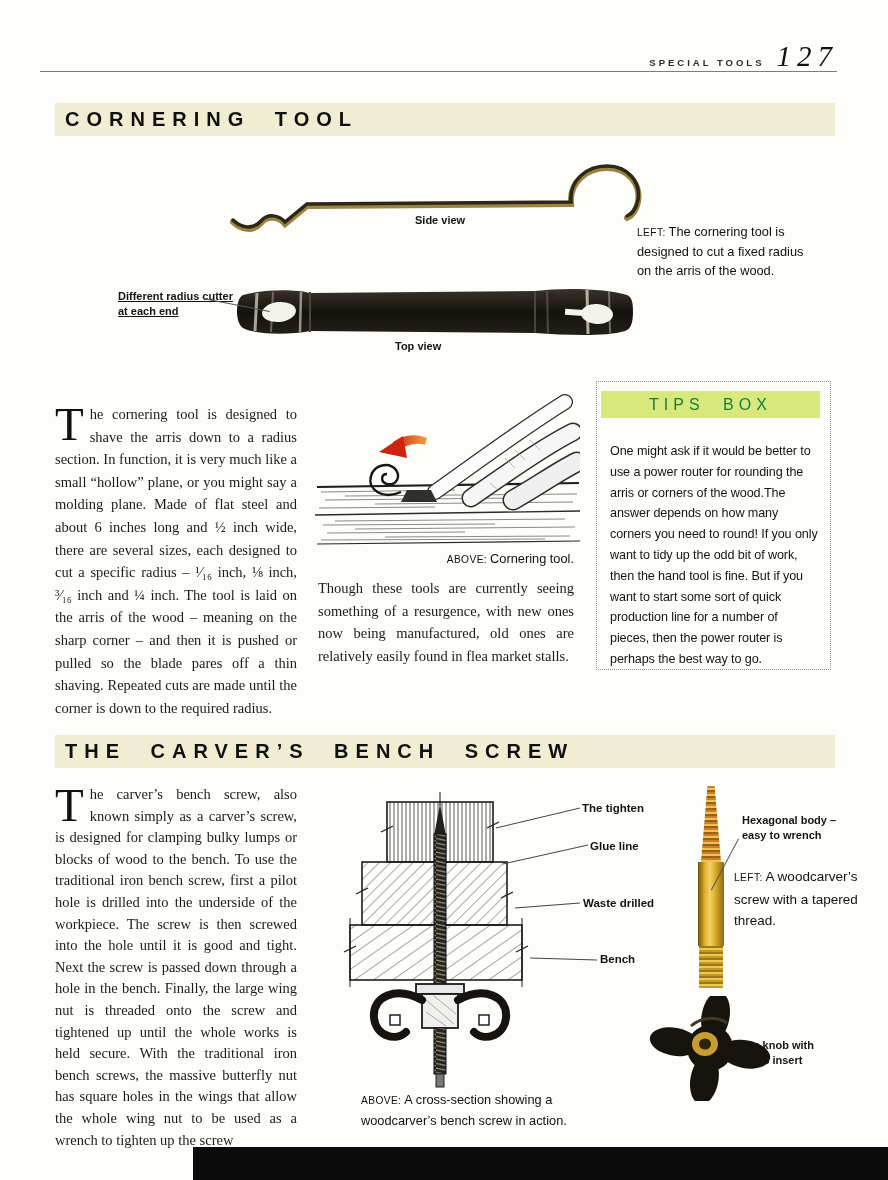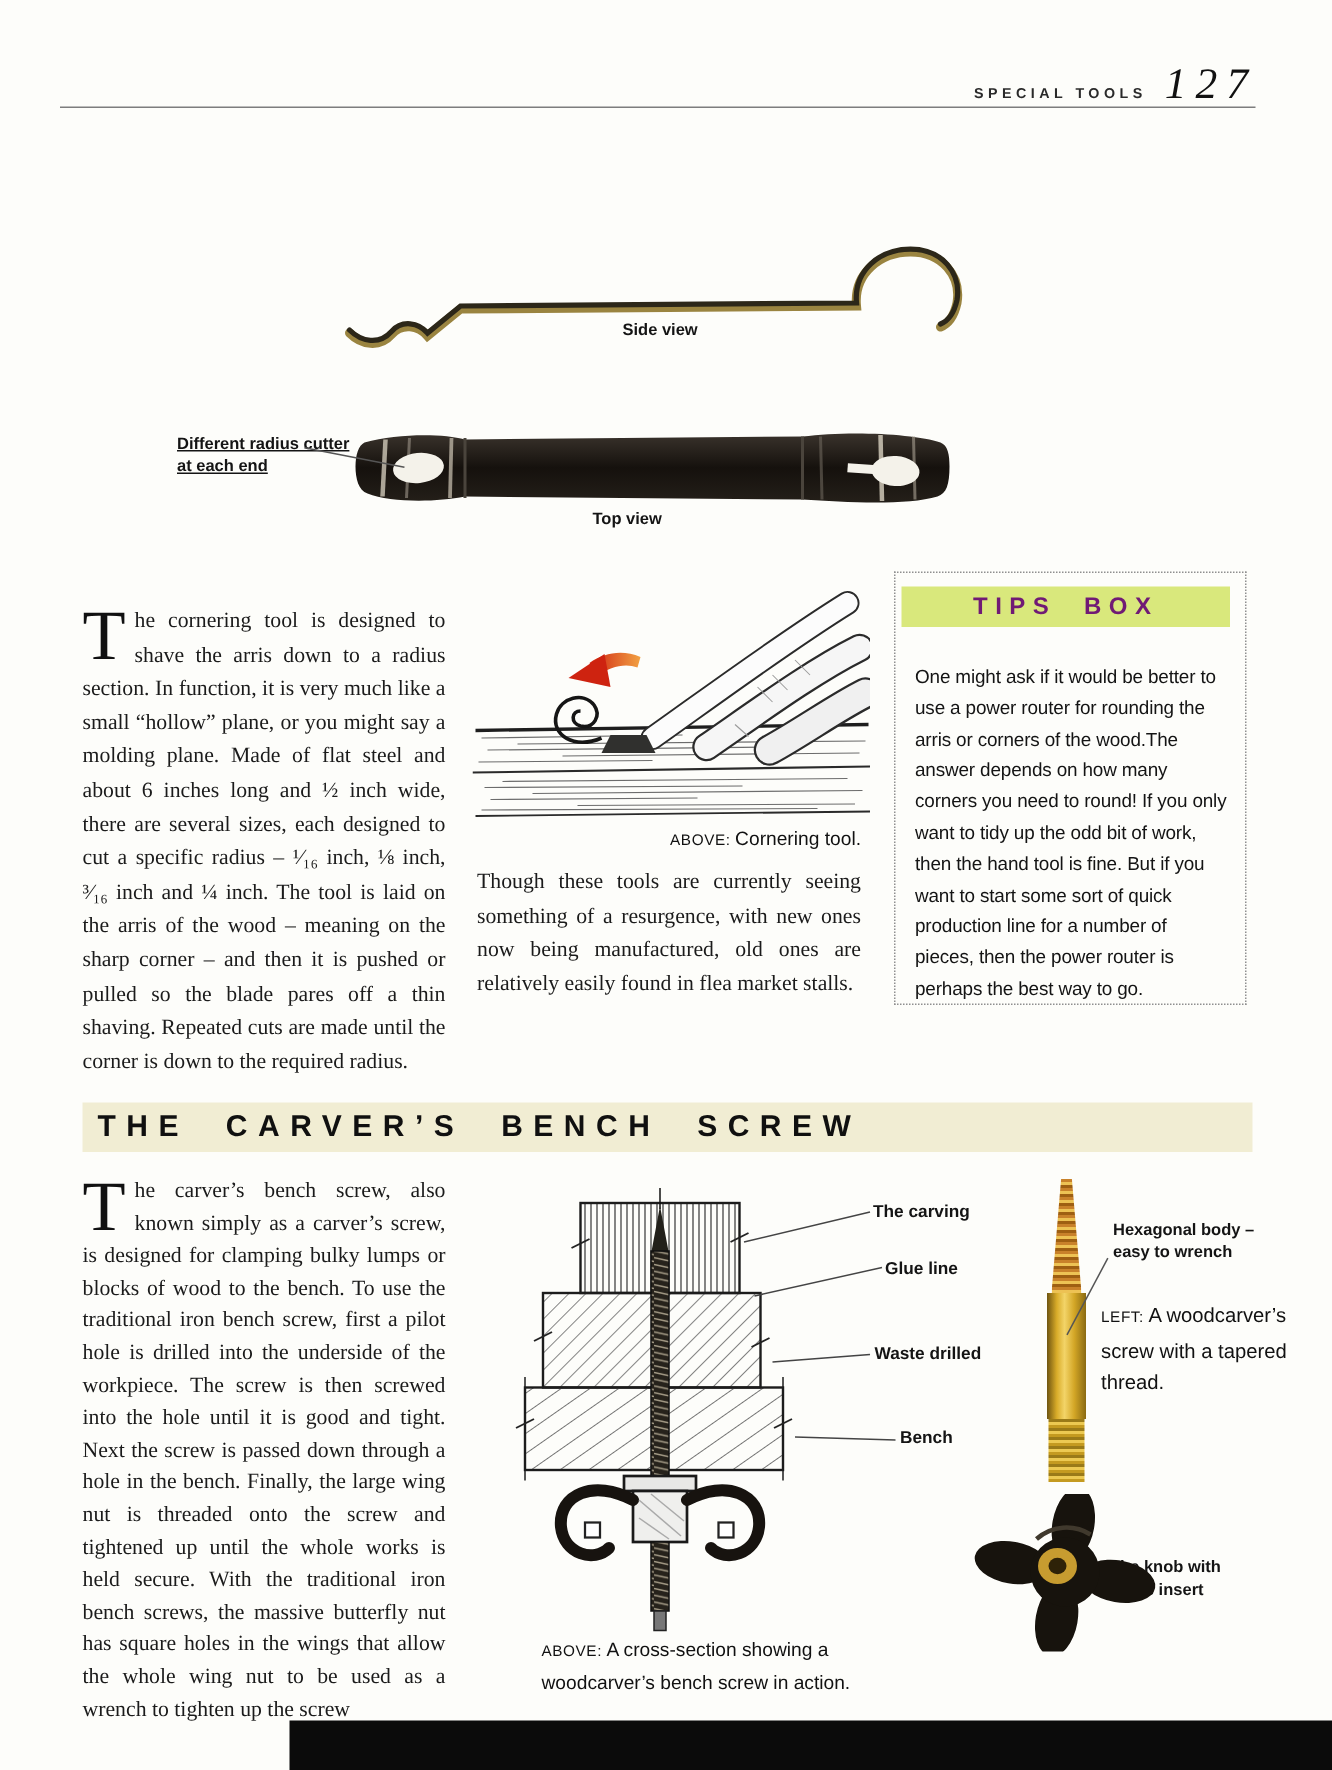--- a/index.html
+++ b/index.html
@@ -34,21 +34,21 @@
   .dlabel{position:absolute;font-family:"Liberation Sans",sans-serif;font-size:11.5px;
           font-weight:700;color:#141414;}
 
   .leader{position:absolute;height:0;border-top:1px solid #555;transform-origin:0 0;}
 
   
   .tips{position:absolute;left:596px;top:381px;width:235px;height:289px;
         border:1px dotted #8f8f8f;box-sizing:border-box;background:#fdfdfa;}
   .tips-head{margin:9px 10px 0 4px;height:27px;background:#d9e87c;display:flex;
              align-items:center;justify-content:center;font-family:"Liberation Sans",sans-serif;
-             font-weight:700;font-size:16px;letter-spacing:5px;word-spacing:9px;color:#701a75;}
+             font-weight:400;font-size:16px;letter-spacing:5px;word-spacing:9px;color:#15803d;}
   .tips-text{margin:23px 12px 0 13px;font-family:"Liberation Sans",sans-serif;
              font-size:12.6px;line-height:20.8px;letter-spacing:-.1px;color:#141414;}
 
   .figure{position:absolute;}
 
   
   .thr-top{width:20px;height:76px;margin-left:3px;
            background:repeating-linear-gradient(180deg,#c8812a 0 2px,#edc254 2px 4px,#9e5f12 4px 6px);
            clip-path:polygon(32% 0,68% 0,100% 100%,0 100%);}
   .hexbody{width:26px;height:84px;
@@ -62,27 +62,31 @@
 <body>
 
 <div class="page">
 
   <div class="hdr">
     <span class="hdr-label">SPECIAL TOOLS</span>
     <span class="hdr-num">127</span>
   </div>
   <div class="rule"></div>
 
+  <div class="title-bar" style="top:103px;">CORNERING TOOL</div>
 
   <svg class="figure" style="left:225px;top:160px;" width="435" height="100" viewBox="0 0 435 100">
     <path d="M 8 62 C 16 70 28 72 36 63 C 43 55 54 57 60 64 L 82 46 L 346 44 C 344 22 362 8 382 8 C 403 8 416 24 413 42 C 411 51 407 56 402 58" fill="none" stroke="#9a8440" stroke-width="6" stroke-linecap="round"></path>
     <path d="M 8 60 C 16 68 28 70 36 61 C 43 53 54 55 60 62 L 82 44 L 346 42 C 344 20 362 6 382 6 C 403 6 416 22 413 40 C 411 49 407 54 402 56" fill="none" stroke="#2c2719" stroke-width="3.5" stroke-linecap="round"></path>
   </svg>
   <div class="plabel" style="left:415px;top:213px;">Side view</div>
 
+  <div class="cap" style="left:637px;top:222px;width:168px;">
+    <span class="cap-prefix">LEFT:</span><span>The cornering tool is designed to cut a fixed radius on the arris of the wood.</span>
+  </div>
 
   <svg class="figure" style="left:235px;top:283px;" width="400" height="58" viewBox="0 0 400 58">
     <defs>
       <linearGradient id="tg" x1="0" y1="0" x2="0" y2="1">
         <stop offset="0" stop-color="#3a332c"></stop>
           <stop offset=".5" stop-color="#15110d"></stop>
           <stop offset="1" stop-color="#241f19"></stop>
       </linearGradient>
     </defs>
     <path d="M8 12 C30 6 60 6 75 10 L300 8 C330 4 375 6 392 12 C397 14 398 20 398 28 C398 40 396 46 390 48 C370 54 330 52 300 50 L75 48 C55 52 25 52 10 46 C4 44 2 36 2 28 C2 20 4 14 8 12 Z" fill="url(#tg)"></path>
@@ -221,21 +225,21 @@
       <rect x="94" y="240" width="12" height="46" fill="url(#thr)" stroke="#111" stroke-width="1"></rect>
       <rect x="96" y="286" width="8" height="13" fill="#777" stroke="#222" stroke-width="1"></rect>
     </g>
     <g stroke="#444" stroke-width="1">
       <line x1="156" y1="40" x2="240" y2="20"></line>
       <line x1="163" y1="76" x2="248" y2="57"></line>
       <line x1="175" y1="120" x2="240" y2="115"></line>
       <line x1="190" y1="170" x2="257" y2="172"></line>
     </g>
   </svg>
-  <div class="dlabel" style="left:582px;top:802px;">The carving</div>
+  <div class="dlabel" style="left:582px;top:802px;">The tighten</div>
   <div class="dlabel" style="left:590px;top:840px;">Glue line</div>
   <div class="dlabel" style="left:583px;top:897px;">Waste drilled</div>
   <div class="dlabel" style="left:600px;top:953px;text-align:right;">Bench</div>
 
   <div class="cap" style="left:345px;top:1090px;width:228px;line-height:20px;margin-left:16px;">
     <span class="cap-prefix">ABOVE:</span><span>A cross-section showing a woodcarver’s bench screw in action.</span>
   </div>
 
   <div class="figure" style="left:698px;top:786px;">
     <div class="thr-top"></div>

